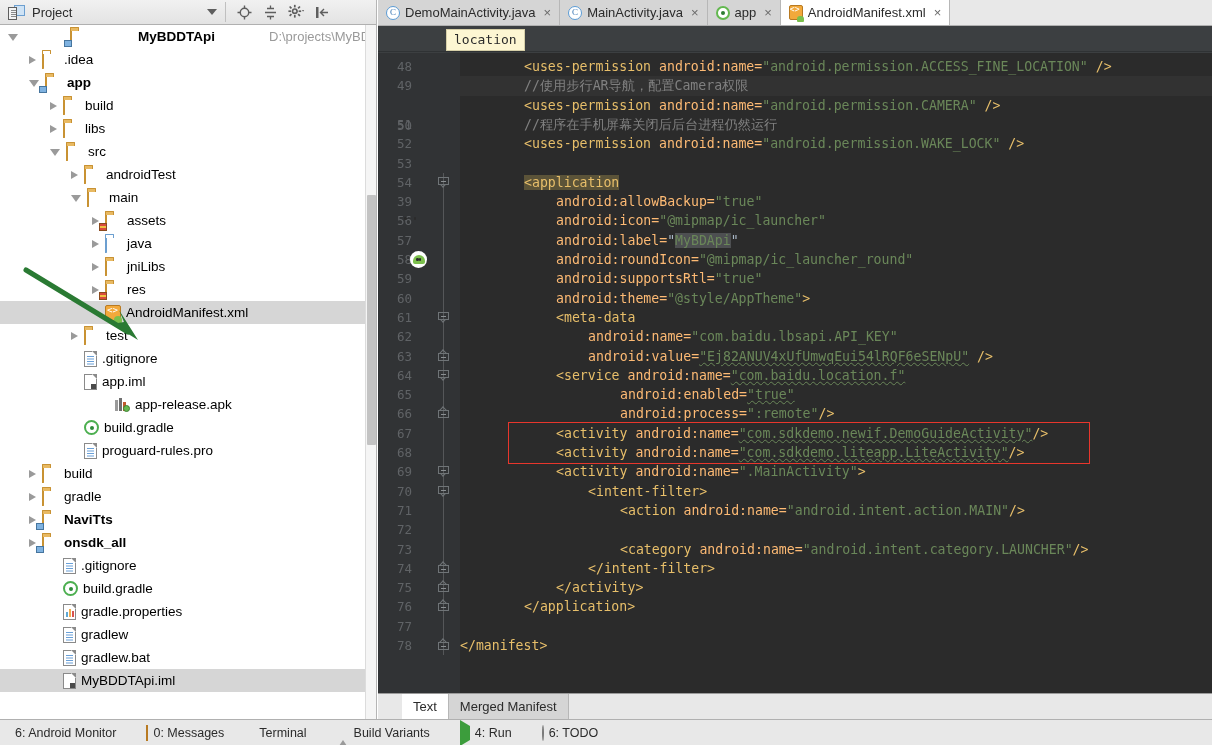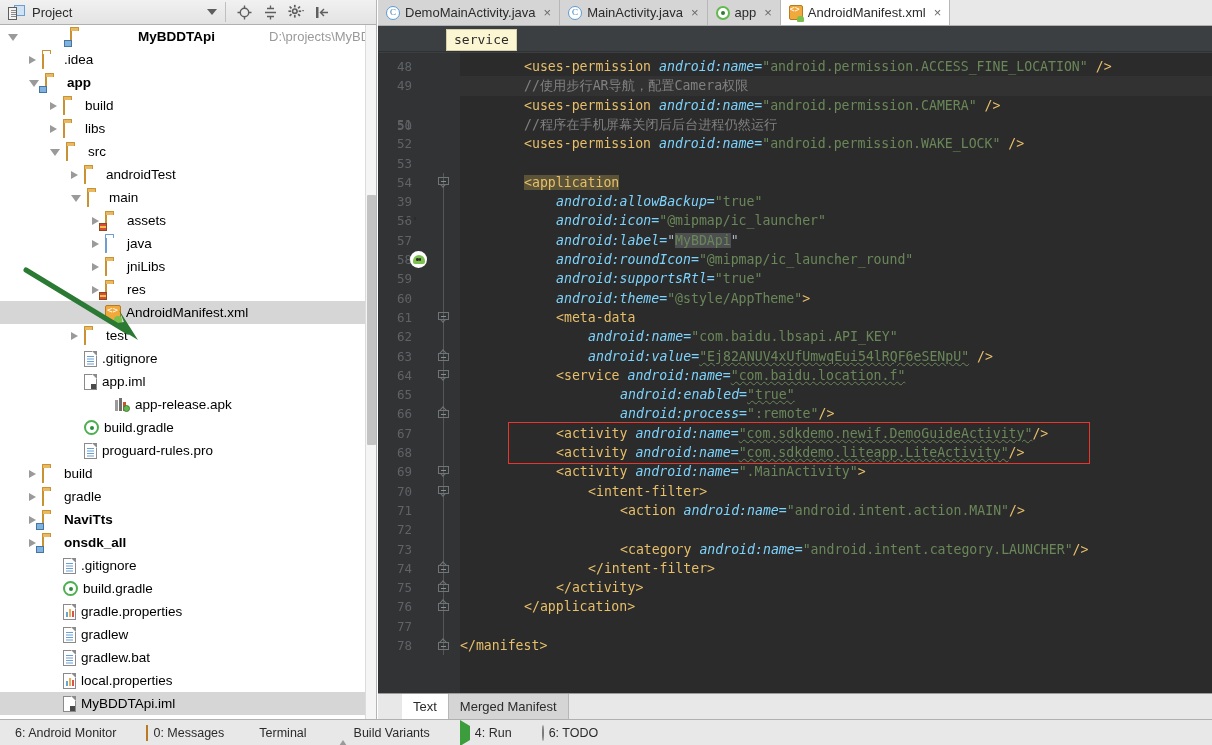--- a/index.html
+++ b/index.html
@@ -330,21 +330,21 @@
     position:absolute; left:82px; top:0; right:0; bottom:0;
     font-family:"DejaVu Sans Mono", monospace;
     font-size:13.2px;
     line-height:19.3px;
     color:#a9b7c6;
     white-space:pre;
   }
   .cl { position:absolute; left:0; height:19.3px; white-space:pre; }
   .cl.cur { background:#323232; width:100%; }
   .tagname { color:#e8bf6a; }
-  .attr    { color:#7dd3fc;font-style:italic; }
+  .attr    { color:#fdba74; }
   .strv    { color:#6a8759; }
   .punct   { color:#a9b7c6; }
   .slash   { color:#e8bf6a; }
   .cmt     { color:#808080; }
   .hl-tag  { background:#5b5338; color:#e8bf6a; }
   .hl-str  { background:#4d4f51; color:#6a8759; }
   .squig {
     text-decoration: underline;
     text-decoration-style: wavy;
     text-decoration-color:#6a8759;
@@ -604,31 +604,20 @@
           </span>
           <span class="lbl">gradlew</span>
         </div>
         <div class="row" style="padding-left: 50px;">
           <span class="arrow none"></span>
           <span class="fileico">
             <i class="lines"></i>
           </span>
           <span class="lbl">gradlew.bat</span>
         </div>
-        <div class="row" style="padding-left: 50px;">
-          <span class="arrow none"></span>
-          <span class="fileico">
-            <span class="bars">
-              <i></i>
-              <i></i>
-              <i></i>
-            </span>
-          </span>
-          <span class="lbl">local.properties</span>
-        </div>
         <div class="row hl-gray" style="padding-left: 50px;">
           <span class="arrow none"></span>
           <span class="fileico">
             <i class="sq"></i>
           </span>
           <span class="lbl">MyBDDTApi.iml</span>
         </div>
       </div>
 
     <div id="tree-vscroll">
@@ -665,21 +654,21 @@
         <div class="etab active">
           <span class="tabico-manifest">
             <i class="droid"></i>
           </span>
           <span>AndroidManifest.xml</span>
           <span class="x">×</span>
         </div>
       </div>
 
     <div id="crumbbar">
-      <div id="crumb-manifest">service</div>
+      <div id="crumb-manifest">location</div>
     </div>
 
     <div id="code-wrap">
       <div id="gutter">
           <div class="ln" style="top: 6px;">48</div>
           <div class="ln" style="top: 25.3px;">49</div>
           <div class="ln" style="top: 44.6px; margin-top: 20px;">50</div>
           <div class="ln" style="top: 63.9px;">51</div>
           <div class="ln" style="top: 83.2px;">52</div>
           <div class="ln" style="top: 102.5px;">53</div>

